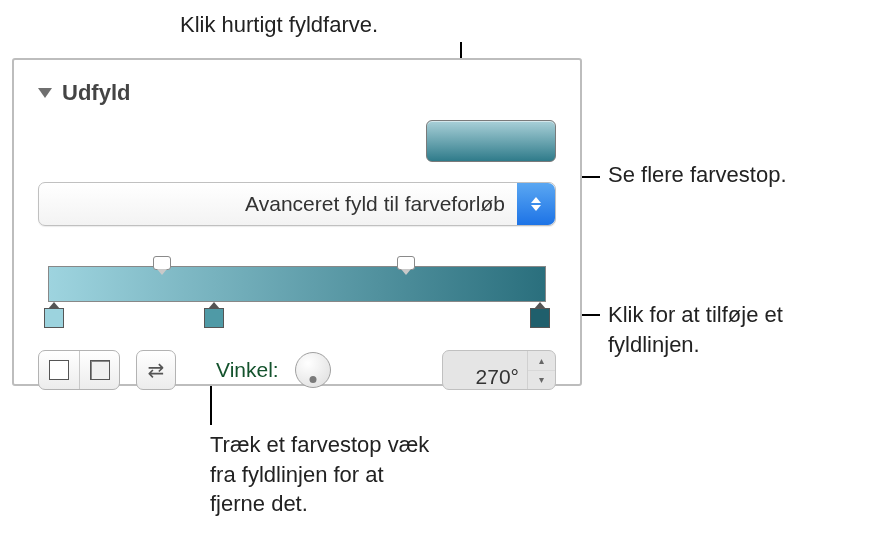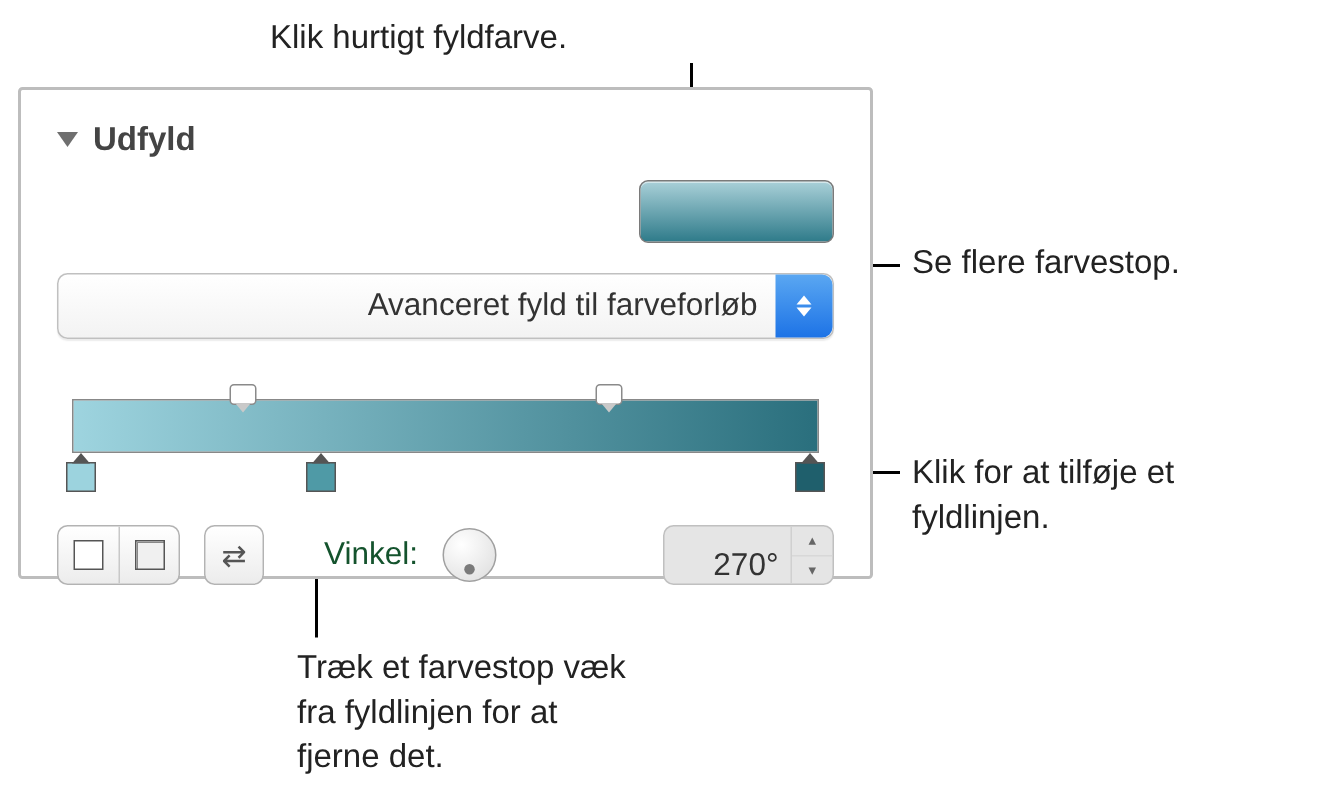--- a/index.html
+++ b/index.html
@@ -249,21 +249,21 @@
   <span>Se flere farvestop.</span>
 </div>
 <div class="lead" style="left:548px; top:176px; width:52px; height:2px;"></div>
 
 <div class="callout" style="left:608px; top:300px;">
   <span>Klik for at tilføje et fyldlinjen.</span>
 </div>
 <div class="lead" style="left:390px; top:314px; width:210px; height:2px;"></div>
 <div class="lead" style="left:390px; top:268px; width:2px; height:48px;"></div>
 
-<div class="callout" style="left:198px; top:430px; max-width:230px;">
+<div class="callout" style="left:210px; top:430px; max-width:230px;">
   <span>Træk et farvestop væk fra fyldlinjen for at fjerne det.</span>
 </div>
 <div class="lead" style="left:210px; top:305px; width:2px; height:120px;"></div>
 
 <div class="panel">
 
   <div class="section-header">
     <div class="disclosure"></div>
     <div class="section-title">Udfyld</div>
   </div>

